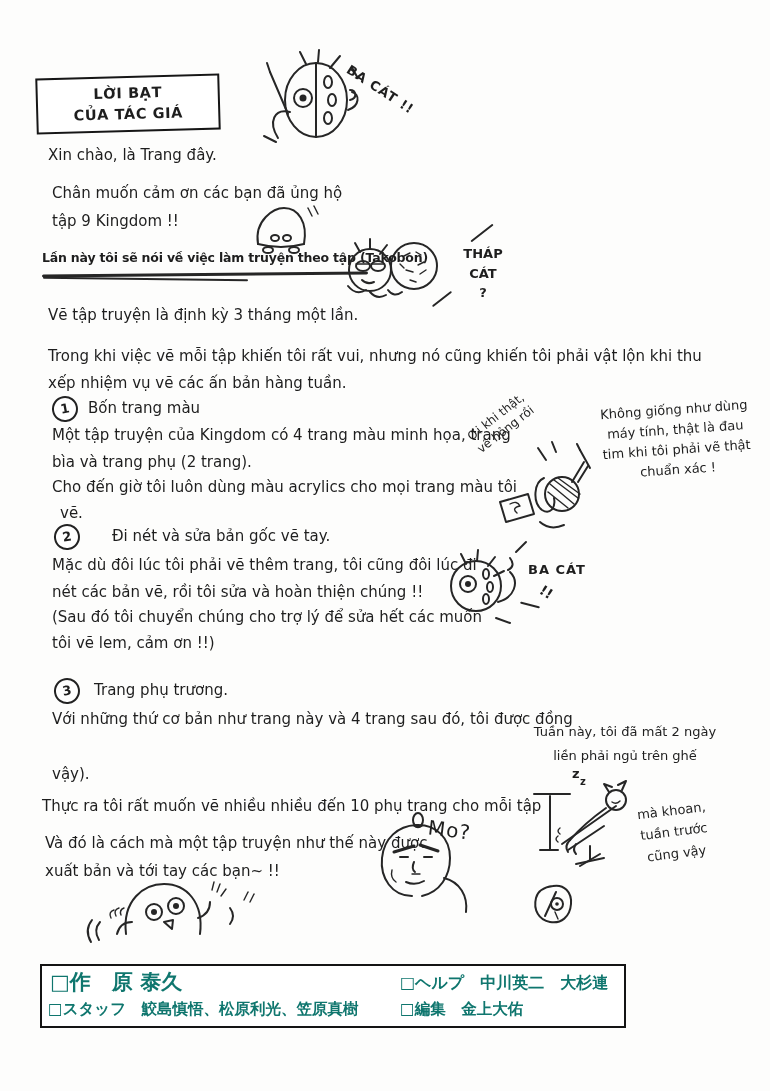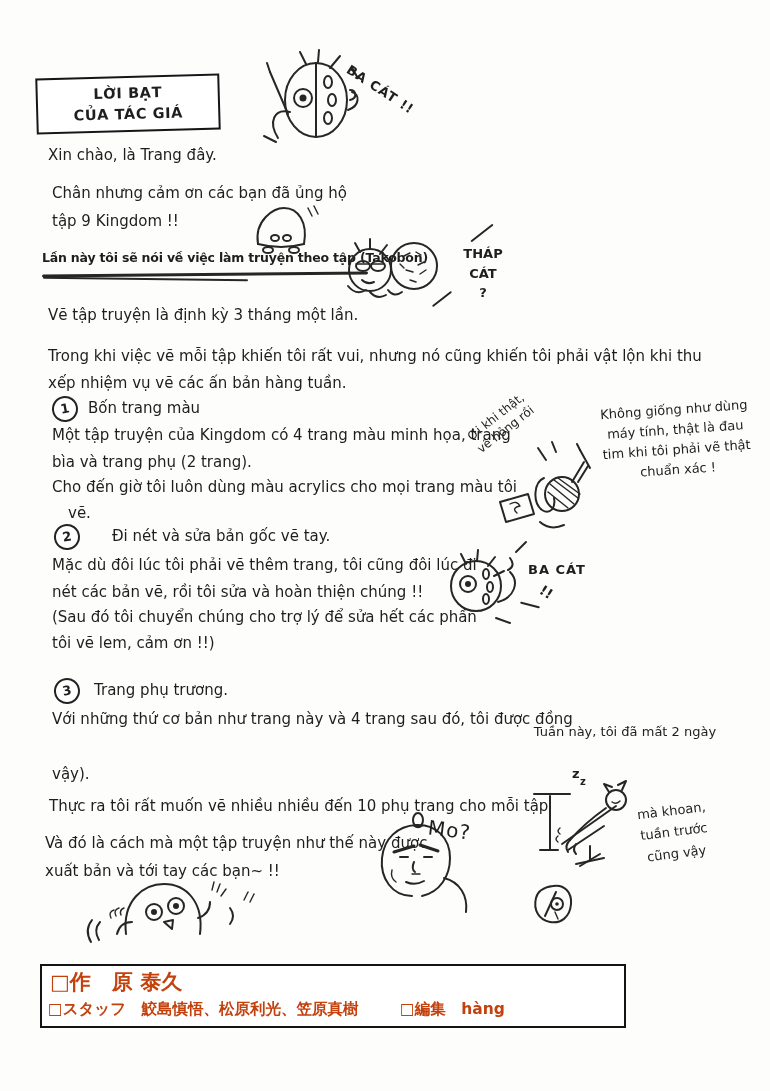--- a/index.html
+++ b/index.html
@@ -46,46 +46,46 @@
     text-align:center;line-height:22px;font-weight:bold;font-size:13px;
     transform:rotate(-10deg);background:#fff;
   }
   .n1{left:52px;top:396px;}
   .n2{left:54px;top:524px;}
   .n3{left:54px;top:678px;}
   .h1{left:88px;top:399px;}
   .h2{left:92px;top:527px;margin-left:20px;}
   .h3{left:94px;top:681px;}
   .s1l1{left:52px;top:426px;} .s1l2{left:52px;top:453px;}
-  .s1l3{left:52px;top:478px;} .s1l4{left:68px;top:504px;}
+  .s1l3{left:52px;top:478px;} .s1l4{left:60px;top:504px;}
   .cry{left:458px;top:408px;width:86px;text-align:center;font-size:12px;line-height:1.3;
        transform:rotate(-38deg);}
   .side-note{left:596px;top:400px;width:160px;text-align:center;font-size:13px;
              line-height:1.55;transform:rotate(-4deg);}
   .s2l1{left:52px;top:556px;} .s2l2{left:52px;top:583px;}
   .s2l3{left:52px;top:608px;} .s2l4{left:52px;top:634px;}
   .bacat2{left:528px;top:562px;font-weight:bold;font-size:13px;letter-spacing:1px;}
   .bang2{left:540px;top:584px;font-weight:bold;font-size:14px;transform:rotate(32deg);}
   .s3l1{left:52px;top:710px;} .s3l2{left:52px;top:738px;}
-  .s3l3{left:52px;top:765px;} .s3l4{left:49px;top:797px;}
+  .s3l3{left:52px;top:765px;} .s3l4{left:42px;top:797px;}
   .sleep1{left:510px;top:724px;width:230px;text-align:center;font-size:13px;}
   .sleep2{left:510px;top:748px;width:230px;text-align:center;font-size:13px;}
   .zz1{left:572px;top:766px;font-size:13px;font-weight:bold;}
   .zz2{left:580px;top:776px;font-size:10px;font-weight:bold;}
   .chair-note{left:616px;top:800px;width:116px;text-align:center;font-size:13px;
               line-height:1.65;transform:rotate(-7deg);}
   .close1{left:45px;top:834px;}
   .close2{left:45px;top:862px;}
   .mo{left:428px;top:818px;font-size:20px;letter-spacing:1px;transform:rotate(7deg);}
   
   .credits{
     position:absolute;left:40px;top:964px;width:582px;height:60px;
     border:2.5px solid #141414;background:#fff;
   }
-  .credits span{position:absolute;font-weight:bold;white-space:nowrap;color:#c2410c;
+  .credits span{position:absolute;font-weight:bold;white-space:nowrap;color:#0f766e;
                 font-family:"DejaVu Sans",sans-serif;}
   .cr-author{left:8px;top:2px;font-size:21px;}
   .cr-help{left:358px;top:7px;font-size:16px;}
   .cr-staff{left:6px;top:33px;font-size:15.5px;}
   .cr-editor{left:358px;top:33px;font-size:15.5px;}
 </style>
 </head>
 <body>
 
 <div class="page">
@@ -110,21 +110,21 @@
       <path d="M19 15 L22 24"></path>
     <path d="M30 90 C20 74 26 60 42 64"></path>
     <path d="M100 62 C112 58 112 46 104 44"></path>
     <path d="M102 52 C110 50 108 42 102 42"></path>
     <path d="M16 88 L28 94"></path>
   </svg>
   <div class="slash" style="left:348px;top:72px;width:14px;transform:rotate(62deg);"></div>
   <div class="t shout-top">BA CÁT !!</div>
 
   <div class="t greeting">Xin chào, là Trang đây.</div>
-  <div class="t thanks1">Chân nhưng cảm ơn các bạn đã ủng hộ</div>
+  <div class="t thanks1">Chân muốn cảm ơn các bạn đã ủng hộ</div>
   <div class="t thanks2">tập 9 Kingdom !!</div>
 
   <svg class="doodle" style="left:250px;top:200px;" width="70" height="58" viewBox="0 0 70 58">
     <path d="M8 44 C4 20 24 8 34 8 C48 8 58 22 54 44"></path>
     <path d="M8 44 Q31 50 54 44"></path>
     <ellipse cx="25" cy="38" rx="4" ry="3"></ellipse>
       <ellipse cx="37" cy="38" rx="4" ry="3"></ellipse>
     <ellipse cx="18" cy="50" rx="5" ry="3"></ellipse>
       <ellipse cx="44" cy="50" rx="5" ry="3"></ellipse>
     <path class="thin" d="M58 8 l4 8"></path>
@@ -193,21 +193,21 @@
     <path d="M8 64 L36 56 L42 76 L14 84 Z"></path>
     <path class="thin" d="M18 66 q7 -4 10 2 q-9 2 -3 7"></path>
     <path d="M48 84 q10 9 24 3"></path>
   </svg>
   <div class="t side-note wrap">Không giống như dùng máy tính, thật là đau tim khi tôi phải vẽ thật chuẩn xác !</div>
 
   <div class="numcircle n2">2</div>
   <div class="t h2">Đi nét và sửa bản gốc vẽ tay.</div>
   <div class="t s2l1">Mặc dù đôi lúc tôi phải vẽ thêm trang, tôi cũng đôi lúc đi</div>
   <div class="t s2l2">nét các bản vẽ, rồi tôi sửa và hoàn thiện chúng !!</div>
-  <div class="t s2l3">(Sau đó tôi chuyển chúng cho trợ lý để sửa hết các phần</div>
+  <div class="t s2l3">(Sau đó tôi chuyển chúng cho trợ lý để sửa hết các muốn</div>
   <div class="t s2l4">tôi vẽ lem, cảm ơn !!)</div>
 
   <svg class="doodle" style="left:440px;top:540px;" width="92" height="85" viewBox="0 0 92 85">
     <circle cx="36" cy="46" r="25"></circle>
     <path d="M26 24 l-5 -10"></path>
       <path d="M37 21 l1 -11"></path>
       <path d="M48 26 l7 -9"></path>
       <path d="M54 36 l10 -5"></path>
     <circle cx="28" cy="44" r="8"></circle>
       <circle class="fill" cx="28" cy="44" r="3"></circle>
@@ -223,20 +223,21 @@
   <div class="t bang2">!!</div>
   <div class="slash" style="left:520px;top:604px;width:20px;transform:rotate(14deg);"></div>
 
   <div class="numcircle n3">3</div>
   <div class="t h3">Trang phụ trương.</div>
   <div class="t s3l1">Với những thứ cơ bản như trang này và 4 trang sau đó, tôi được đồng</div>
   <div class="t s3l3">vậy).</div>
   <div class="t s3l4">Thực ra tôi rất muốn vẽ nhiều nhiều đến 10 phụ trang cho mỗi tập</div>
 
   <div class="t sleep1">Tuần này, tôi đã mất 2 ngày</div>
+  <div class="t sleep2">liền phải ngủ trên ghế</div>
   <span class="t zz1">z</span>
   <span class="t zz2">z</span>
   <svg class="doodle" style="left:530px;top:768px;" width="110" height="102" viewBox="0 0 110 102">
     <path d="M4 26 h36"></path>
       <path d="M20 28 V82"></path>
       <path d="M10 82 h18"></path>
     <path class="thin" d="M30 60 q-4 3 0 6"></path>
       <path class="thin" d="M28 68 q-4 3 0 6"></path>
     <path d="M32 76 L86 38"></path>
       <path d="M38 82 L74 58"></path>
@@ -301,17 +302,18 @@
   <svg class="doodle" style="left:530px;top:882px;" width="46" height="46" viewBox="0 0 46 46">
     <path d="M23 4 C34 2 42 10 41 22 C40 35 31 42 20 40 C9 38 3 28 6 16 C8 8 15 5 23 4"></path>
     <path d="M15 34 L26 10"></path>
     <circle cx="27" cy="22" r="6"></circle>
       <circle class="fill" cx="27" cy="22" r="1.8"></circle>
     <path class="thin" d="M25 30 l3 7"></path>
   </svg>
 
   <div class="credits">
     <span class="cr-author">□作　原 泰久</span>
+    <span class="cr-help">□ヘルプ　中川英二　大杉連</span>
     <span class="cr-staff">□スタッフ　鮫島慎悟、松原利光、笠原真樹</span>
-    <span class="cr-editor">□編集　hàng</span>
+    <span class="cr-editor">□編集　金上大佑</span>
   </div>
 
 </div>
 
 </body></html>

